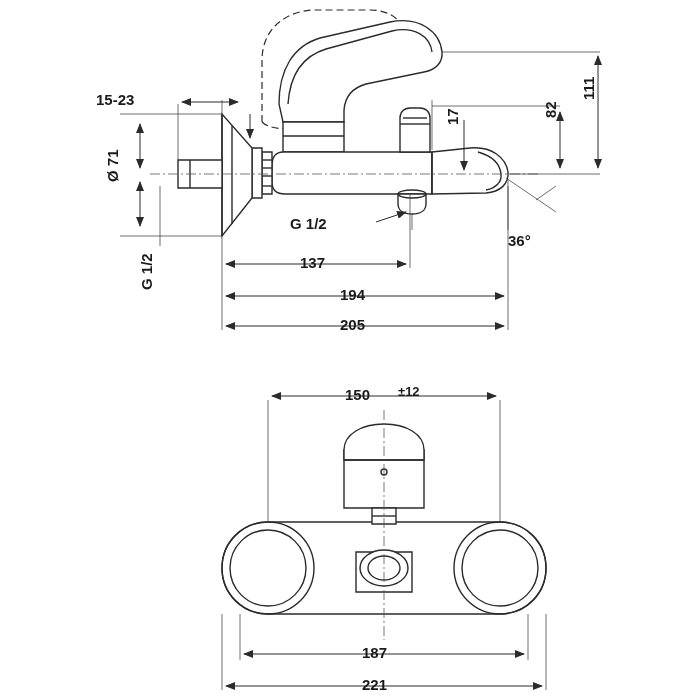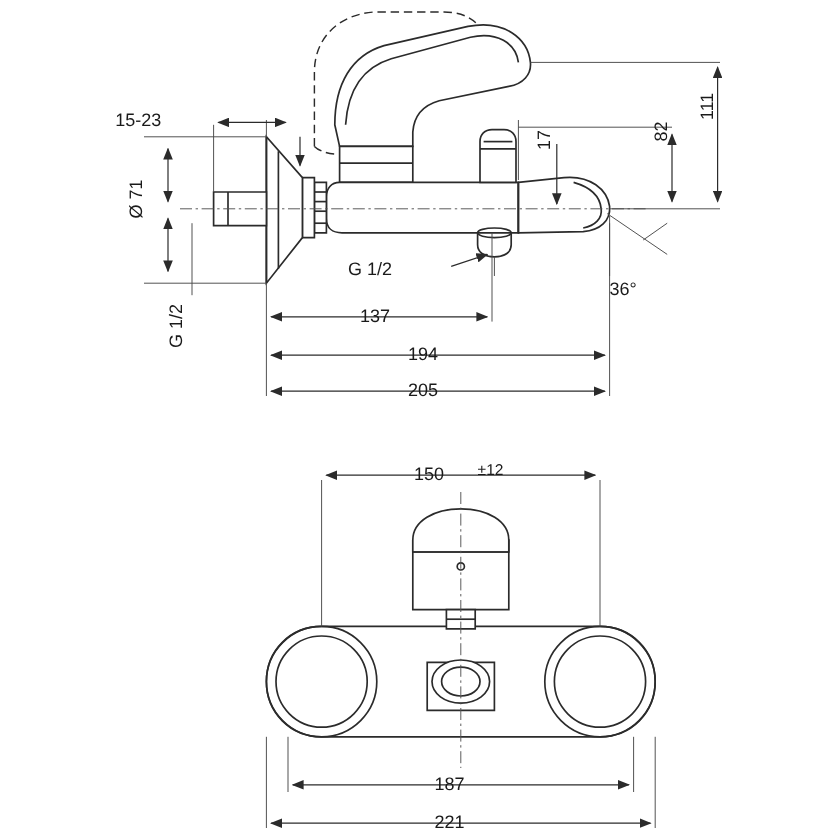--- a/index.html
+++ b/index.html
@@ -9,20 +9,21 @@
   }
   body {
     font-family: "Liberation Sans", sans-serif;
   }
   #stage {
     position: relative;
     width: 668px;
     height: 700px;
     background: #ffffff;
     overflow: hidden;
+    font-weight: bold;
   }
   svg.drawing {
     position: absolute;
     left: 0;
     top: 0;
     width: 700px;
     height: 700px;
   }
   .dim-text {
     font-family: "Liberation Sans", sans-serif;

